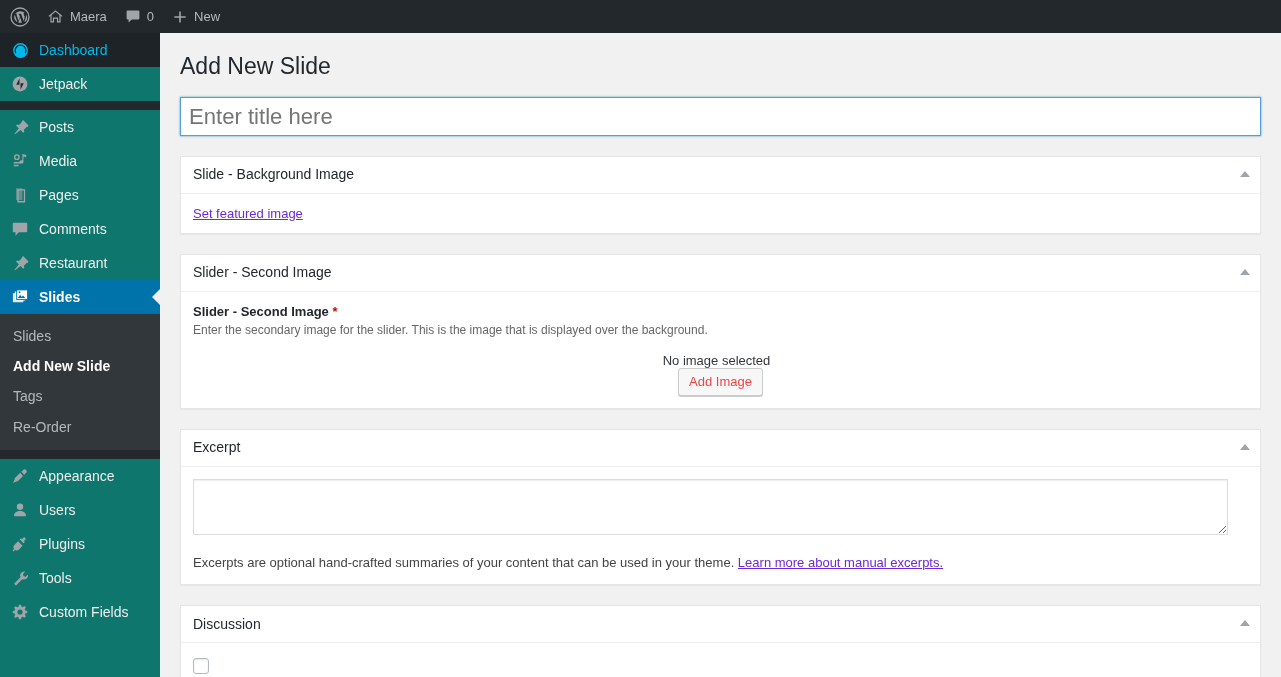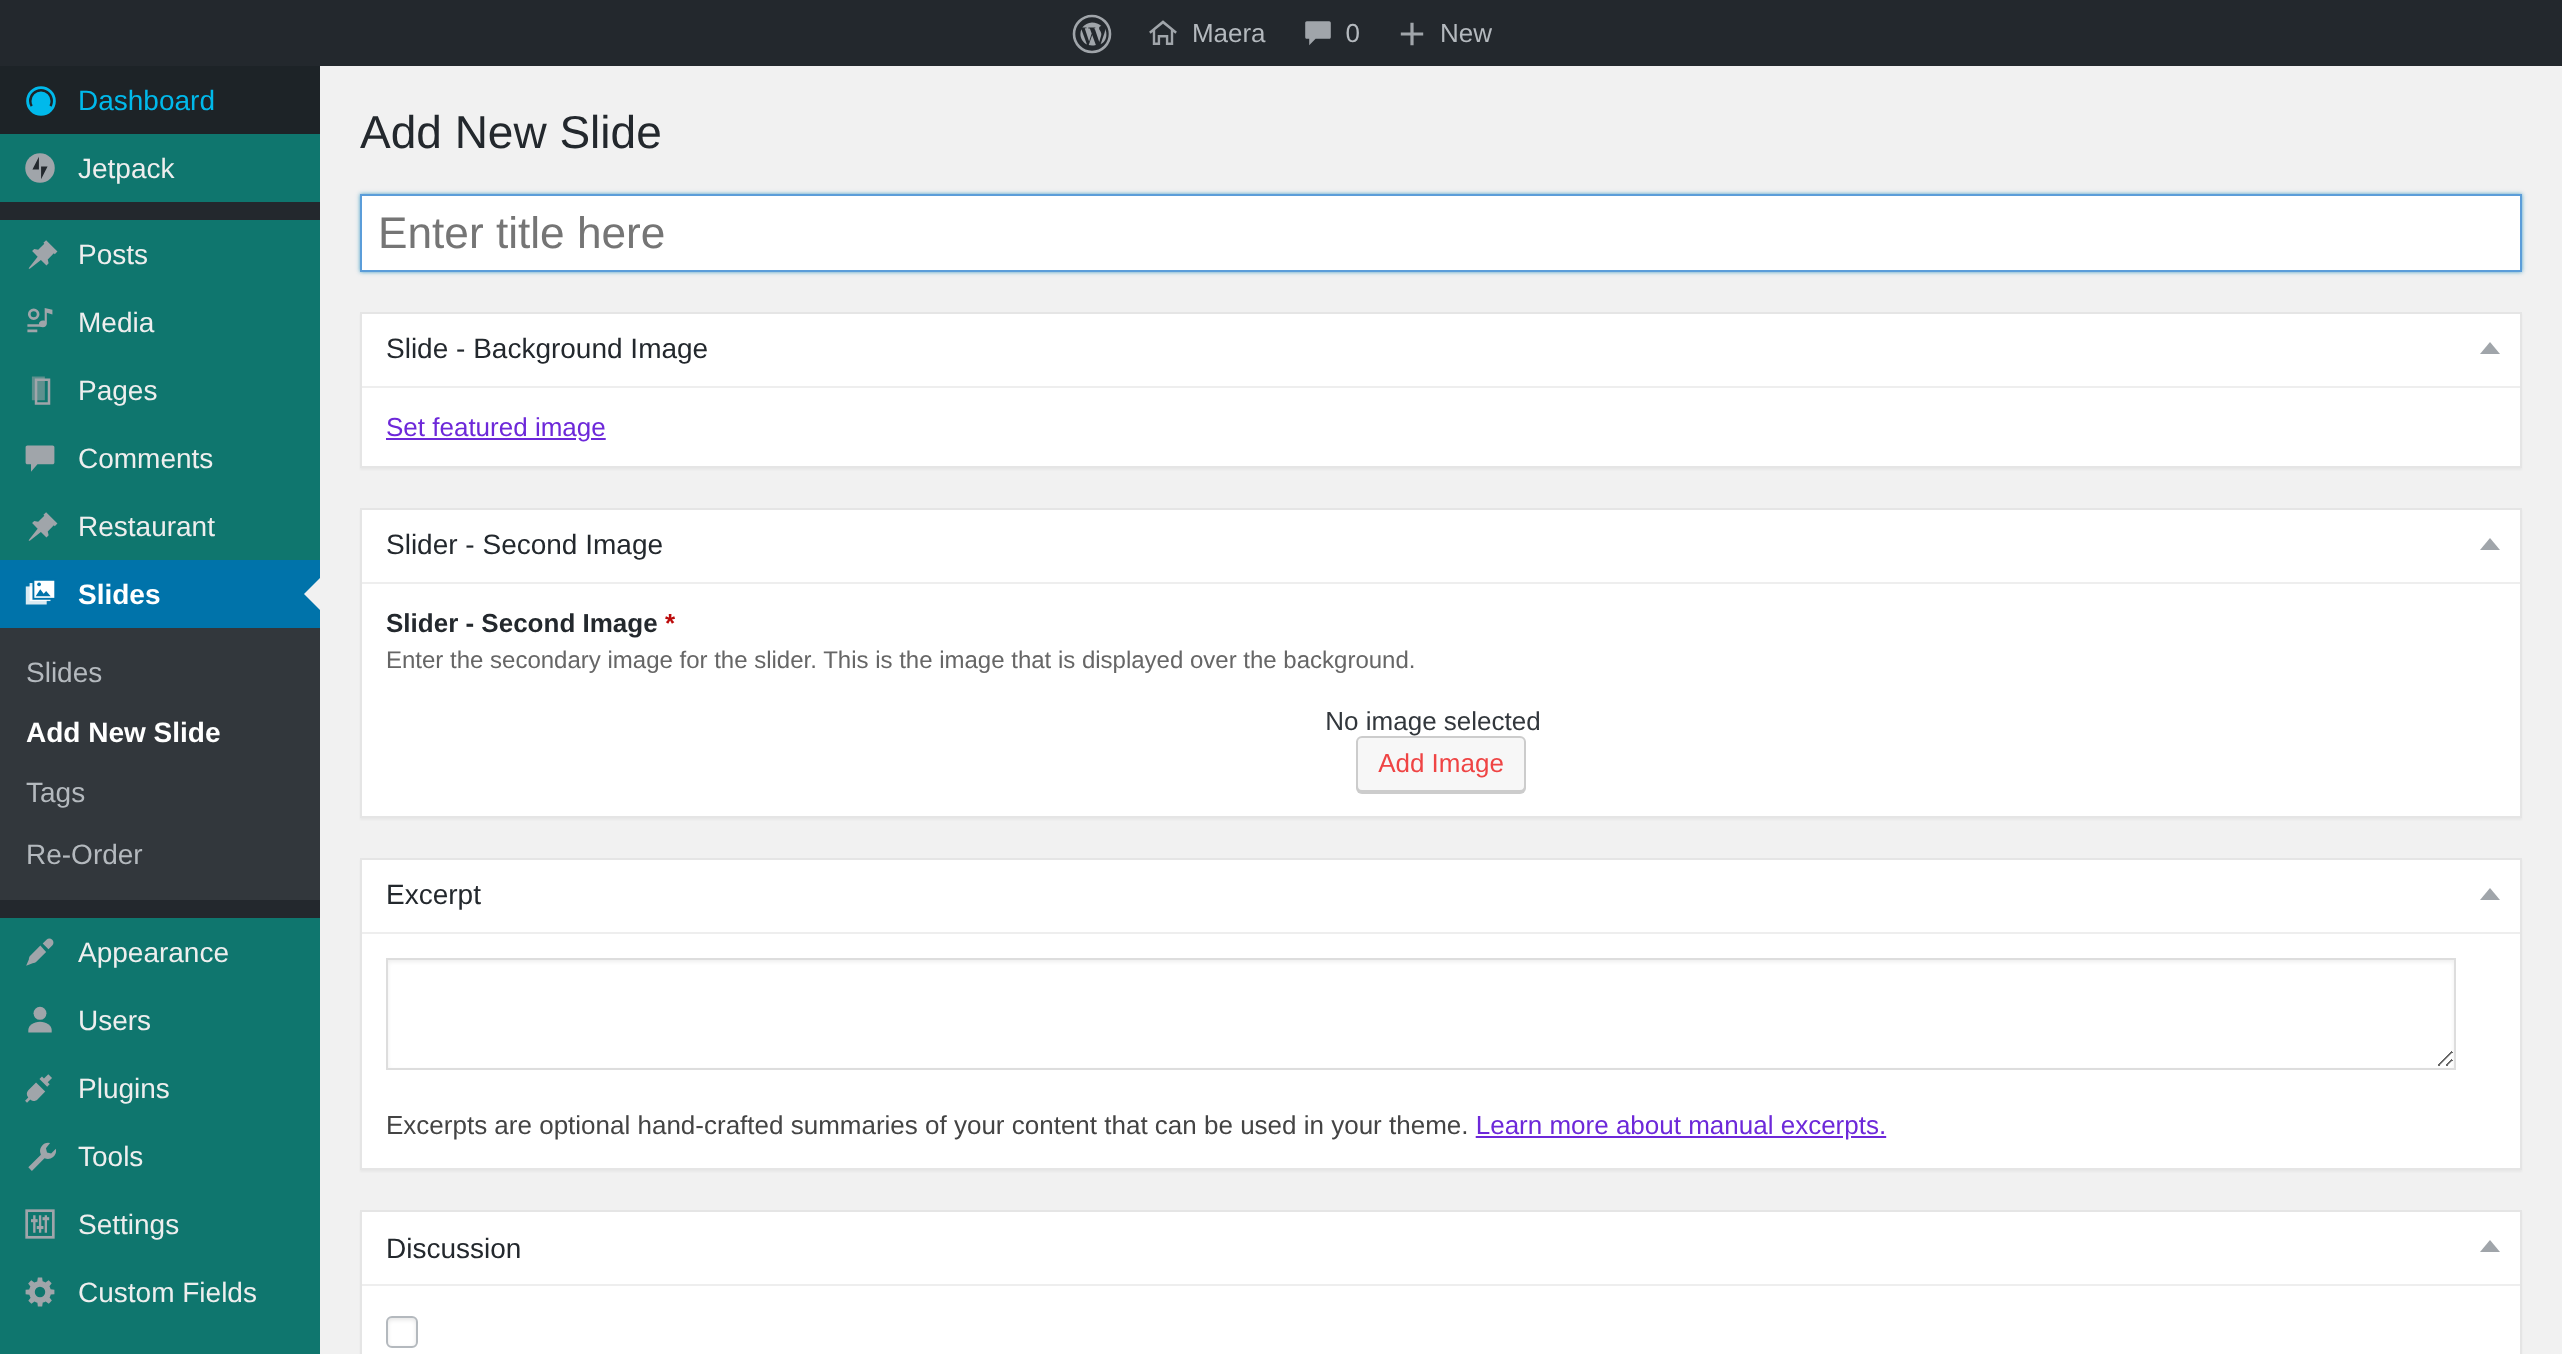--- a/index.html
+++ b/index.html
@@ -16,21 +16,20 @@
   
   #adminbar {
     position: absolute;
     top: 0; left: 0;
     width: 1281px;
     height: 33px;
     background: #23282d;
     display: flex;
     align-items: center;
     z-index: 50;
-    justify-content: center;
   }
   .ab-item {
     display: flex;
     align-items: center;
     height: 33px;
     padding: 0 9px;
     color: #b4b9be;
     font-size: 13px;
     line-height: 33px;
     white-space: nowrap;
@@ -416,32 +415,20 @@
 
   <div class="menu-item">
     <span class="mi-icon">
       <svg width="18" height="18" viewBox="0 0 20 20">
         <path d="M15.6 2.8a4.6 4.6 0 0 0-5.1 6.5l-7 7 2 2 7-7a4.6 4.6 0 0 0 6.3-5.3l-2.6 2.6-2.3-.6-.6-2.3 2.3-2.9z"></path>
       </svg>
     </span>
     <span class="mi-label">Tools</span>
   </div>
 
-  <div class="menu-item">
-    <span class="mi-icon">
-      <svg width="18" height="18" viewBox="0 0 20 20">
-        <rect x="2.6" y="2.6" width="14.8" height="14.8" fill="none" stroke="#a0a5aa" stroke-width="1.5"></rect>
-        <path d="M6.2 5.2h1.3v9.6H6.2zM9.4 5.2h1.3v9.6H9.4zM12.6 5.2h1.3v9.6h-1.3z"></path>
-        <rect x="5" y="7.3" width="3.7" height="1.7"></rect>
-        <rect x="8.2" y="11.1" width="3.7" height="1.7"></rect>
-        <rect x="11.4" y="6.2" width="3.7" height="1.7"></rect>
-      </svg>
-    </span>
-    <span class="mi-label">Settings</span>
-  </div>
 
   <div class="menu-item">
     <span class="mi-icon">
       <svg width="18" height="18" viewBox="0 0 20 20">
         <path d="M18 11.2V8.8l-2.1-.35a6.1 6.1 0 0 0-.66-1.6l1.25-1.74-1.7-1.7-1.74 1.25a6.1 6.1 0 0 0-1.6-.66L11.2 2H8.8l-.35 2.1c-.57.15-1.1.37-1.6.66L5.11 3.51l-1.7 1.7 1.25 1.74c-.29.5-.51 1.03-.66 1.6L2 8.8v2.4l2.1.35c.15.57.37 1.1.66 1.6l-1.25 1.74 1.7 1.7 1.74-1.25c.5.29 1.03.51 1.6.66L8.8 18h2.4l.35-2.1c.57-.15 1.1-.37 1.6-.66l1.74 1.25 1.7-1.7-1.25-1.74c.29-.5.51-1.03.66-1.6L18 11.2zM10 12.9a2.9 2.9 0 1 1 0-5.8 2.9 2.9 0 0 1 0 5.8z"></path>
       </svg>
     </span>
     <span class="mi-label">Custom Fields</span>
   </div>
 </div>

